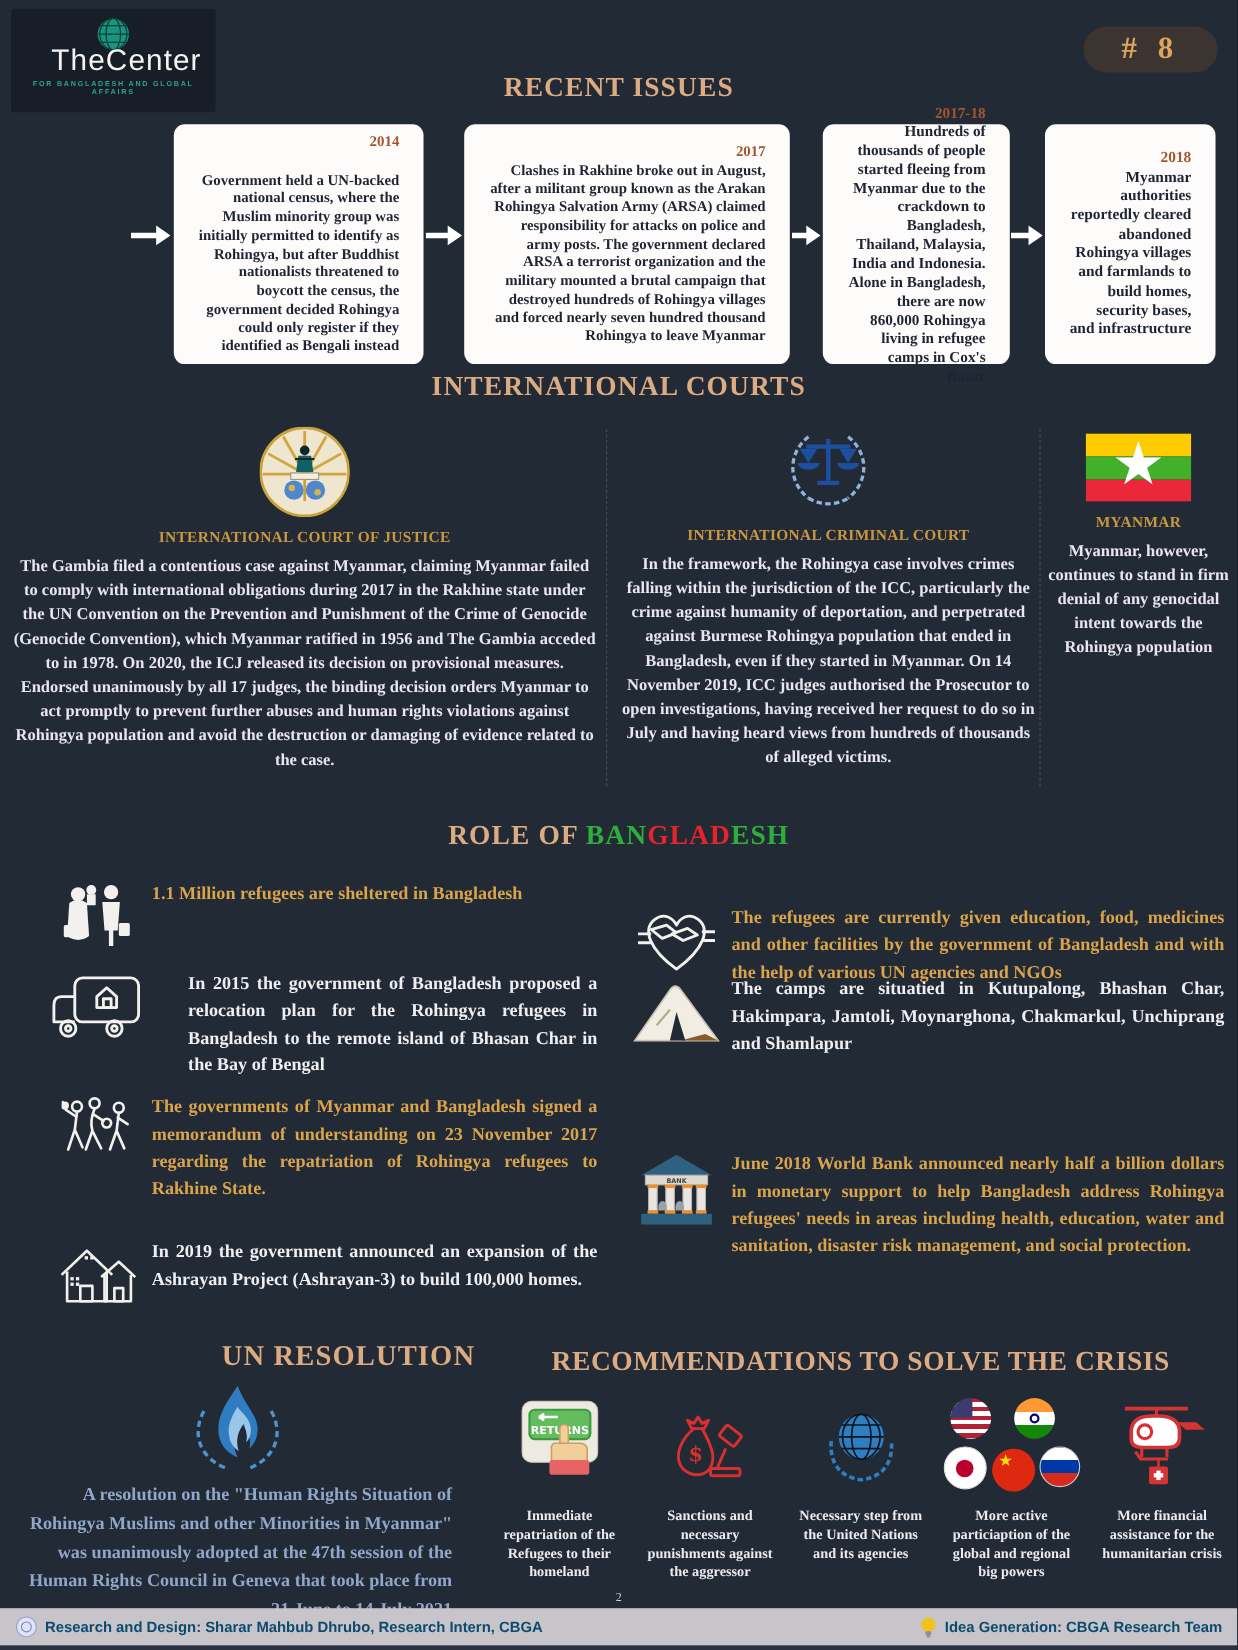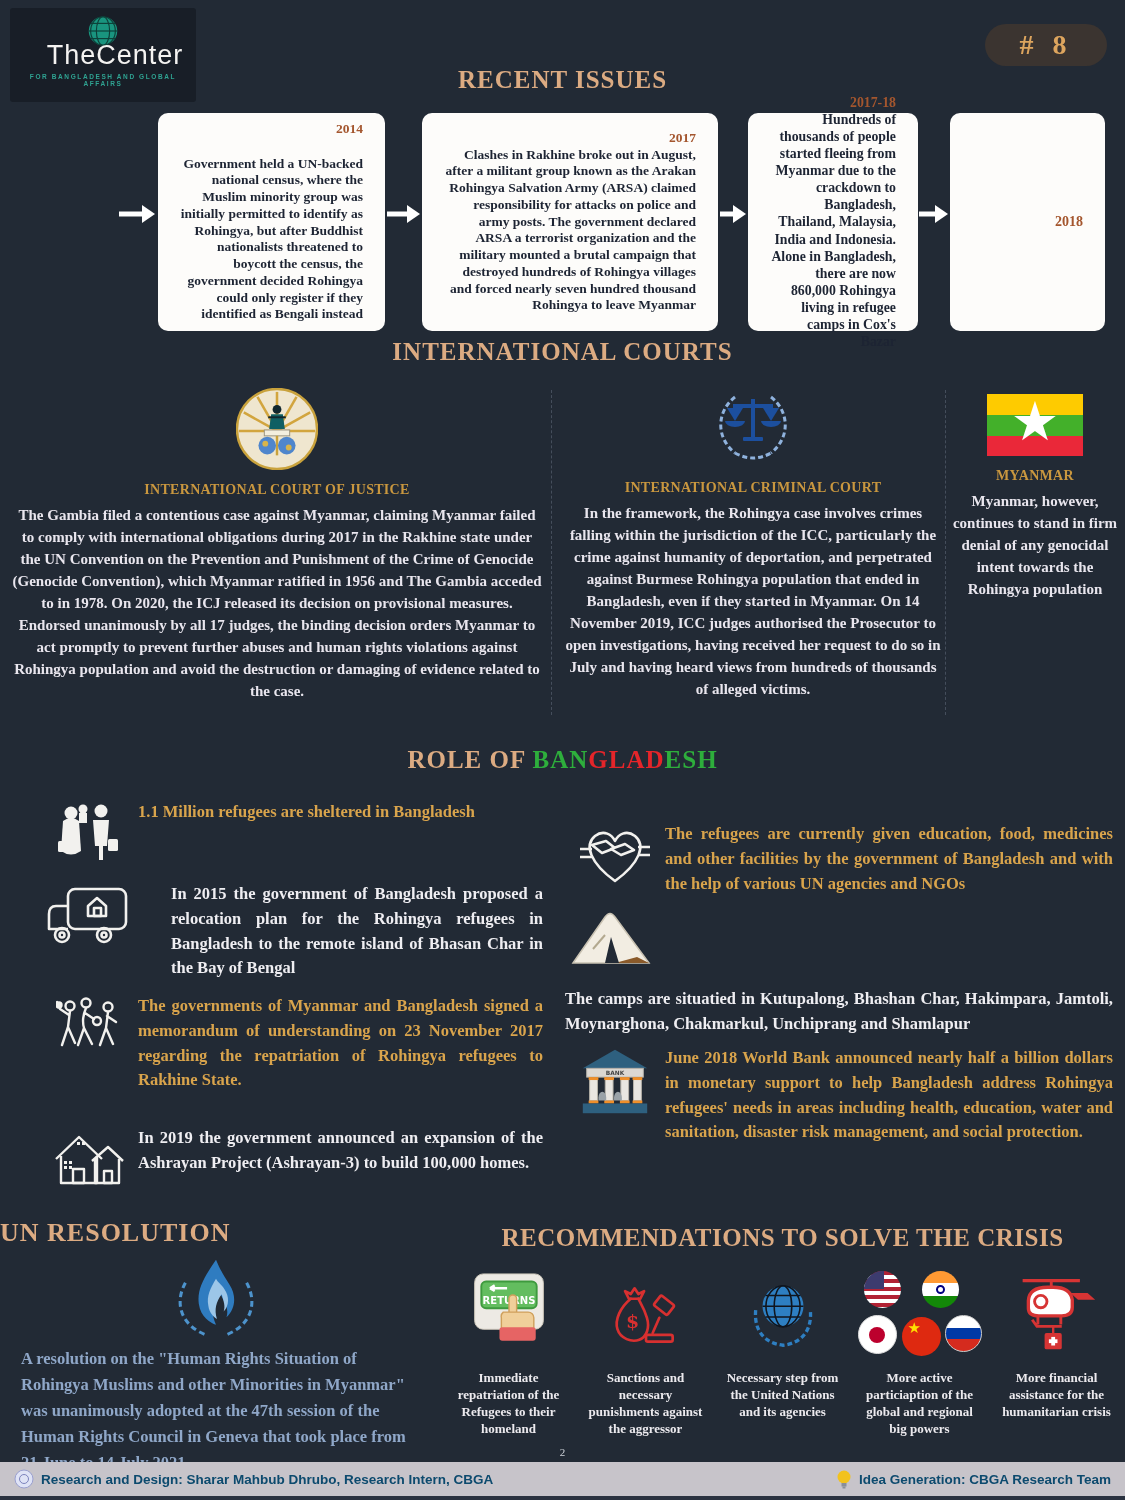--- a/index.html
+++ b/index.html
@@ -45,24 +45,24 @@
   .seg-g{color:#2eae3c;} .seg-r{color:#e5252a;}
   .role-item{position:absolute;display:flex;align-items:flex-start;}
   .ri-icon{flex:0 0 100px;display:flex;justify-content:center;align-items:center;min-height:66px;}
   .ri-text{flex:1;margin:0;font-size:16.5px;line-height:1.5;text-align:justify;}
   .gold{color:#d9a44c;} .light{color:#efeef2;}
   .l1{left:38px;top:800px;width:505px;}
   .l2{left:38px;top:882px;width:505px;gap:33px;}
   .l3{left:38px;top:994px;width:505px;}
   .l4{left:38px;top:1126px;width:505px;}
   .r1{left:565px;top:822px;width:548px;}
-  .r2{left:565px;top:887px;width:548px;flex-direction:column;}
+  .r2{left:565px;top:887px;width:548px;}
   .r3{left:565px;top:1046px;width:548px;}
   
-  .unres{position:absolute;left:0;top:1218px;width:432px;text-align:left;}
+  .unres{position:absolute;left:0;top:1218px;width:432px;text-align:right;}
   .unres h2{margin:0;font-size:26px;color:#dcab82;letter-spacing:1px;}
   .unres svg{display:block;margin:6px auto 4px;}
   .unres p{margin:0 auto;width:390px;font-size:16.5px;line-height:1.58;color:#8fa7c8;}
   .recs{position:absolute;left:440px;top:1224px;width:685px;}
   .recs h2{margin:0;font-size:25px;color:#dcab82;text-align:center;letter-spacing:.5px;}
   .rec-row{display:flex;margin-top:14px;}
   .rec{flex:1;text-align:center;}
   .rec-icon{height:96px;display:flex;align-items:center;justify-content:center;}
   .rec-label{font-size:13px;color:#eceaee;line-height:1.3;margin-top:8px;padding:0 5px;}
   
@@ -114,20 +114,21 @@
   <div class="tbox b3">
     <div class="yr">2017</div>
     <div>Clashes in Rakhine broke out in August, after a militant group known as the Arakan Rohingya Salvation Army (ARSA) claimed responsibility for attacks on police and army posts. The government declared ARSA a terrorist organization and the military mounted a brutal campaign that destroyed hundreds of Rohingya villages and forced nearly seven hundred thousand Rohingya to leave Myanmar</div>
   </div>
   <div class="tbox b4">
     <div class="yr">2017-18</div>
     <div>Hundreds of thousands of people started fleeing from Myanmar due to the crackdown to Bangladesh, Thailand, Malaysia, India and Indonesia. Alone in Bangladesh, there are now 860,000 Rohingya living in refugee camps in Cox's Bazar</div>
   </div>
   <div class="tbox b5">
     <div class="yr">2018</div>
+    <div>Myanmar authorities reportedly cleared abandoned Rohingya villages and farmlands to build homes, security bases, and infrastructure</div>
   </div>
   <span class="arr a1"><svg width="36" height="20" viewBox="0 0 36 20">
         <line x1="0" y1="10" x2="25" y2="10" stroke="#fff" stroke-width="5"></line>
         <polygon points="23,1 36,10 23,19" fill="#fff"></polygon>
       </svg></span>
   <span class="arr a2"><svg width="33" height="20" viewBox="0 0 33 20">
         <line x1="0" y1="10" x2="22" y2="10" stroke="#fff" stroke-width="5"></line>
         <polygon points="20,1 33,10 20,19" fill="#fff"></polygon>
       </svg></span>
   <span class="arr a3"><svg width="26" height="20" viewBox="0 0 26 20">

